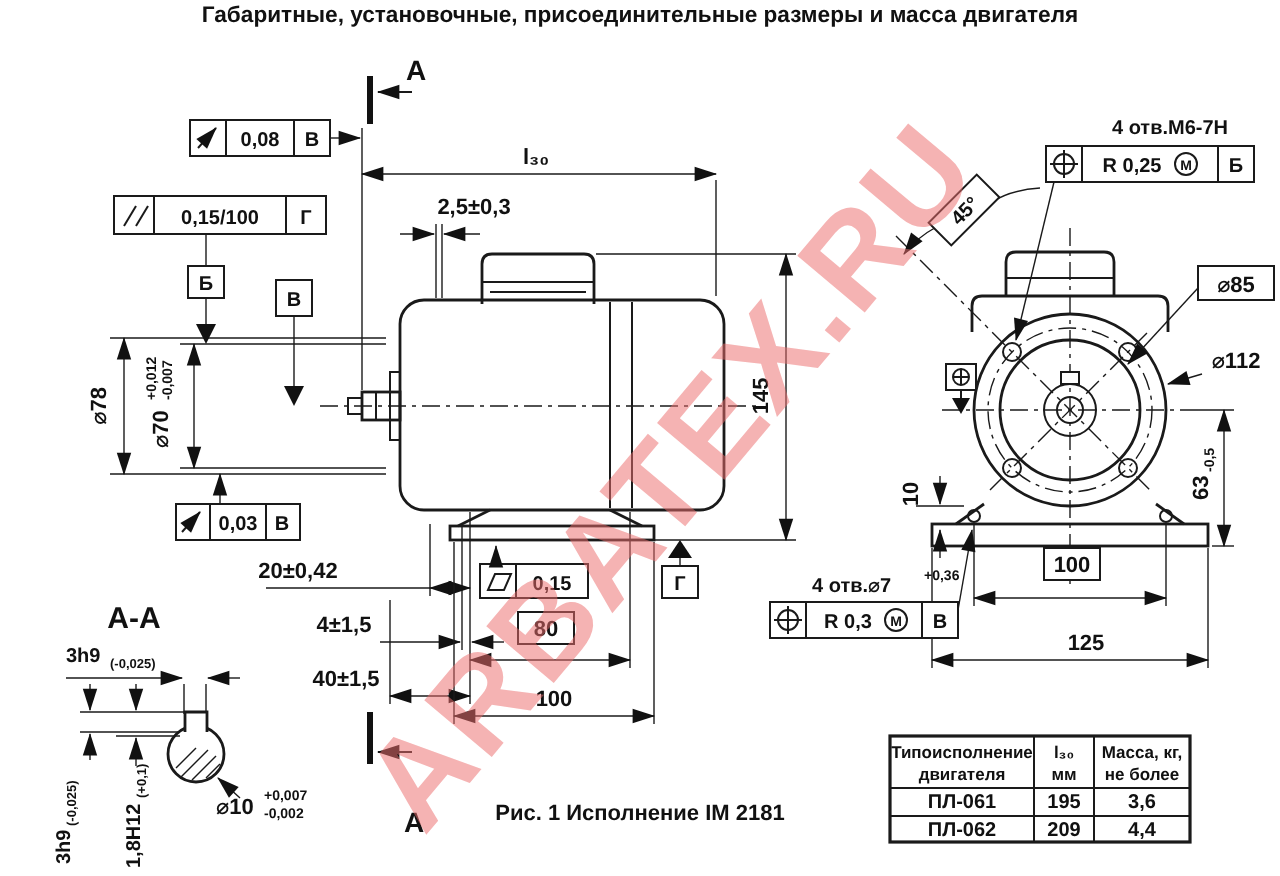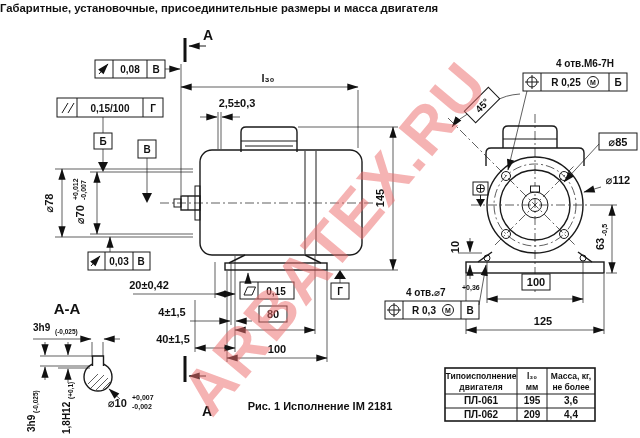--- a/index.html
+++ b/index.html
@@ -1,18 +1,18 @@
 <!DOCTYPE html>
 <html><head>
 <meta charset="utf-8">
 <style>
   html,body{margin:0;padding:0;background:#ffffff;}
   .page{position:relative;width:640px;height:438px;background:#fff;overflow:hidden;
         font-family:"Liberation Sans","DejaVu Sans",sans-serif;}
-  .title{position:absolute;top:2px;left:0;width:640px;text-align:left;
+  .title{position:absolute;top:2px;left:0;width:640px;text-align:center;
          font-size:11.3px;font-weight:bold;color:#111;}
   .watermark{position:absolute;left:335px;top:238px;transform:translate(-50%,-50%) rotate(-50deg);
              font-size:64px;font-weight:bold;letter-spacing:2px;white-space:nowrap;
              color:rgba(236,110,110,0.52);pointer-events:none;z-index:5;}
   svg{position:absolute;left:0;top:0;}
   svg text{fill:#111;font-family:"Liberation Sans","DejaVu Sans",sans-serif;font-weight:bold;}
   .ln{stroke:#1a1a1a;stroke-width:1;fill:none;}
   .ln2{stroke:#1a1a1a;stroke-width:1.4;fill:none;}
   .thin{stroke:#1a1a1a;stroke-width:0.7;fill:none;}
   .thick{stroke:#111;stroke-width:3;fill:none;}

